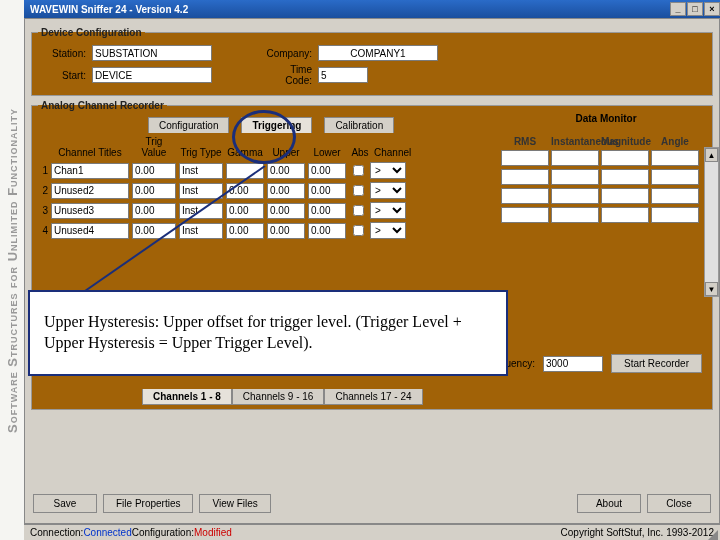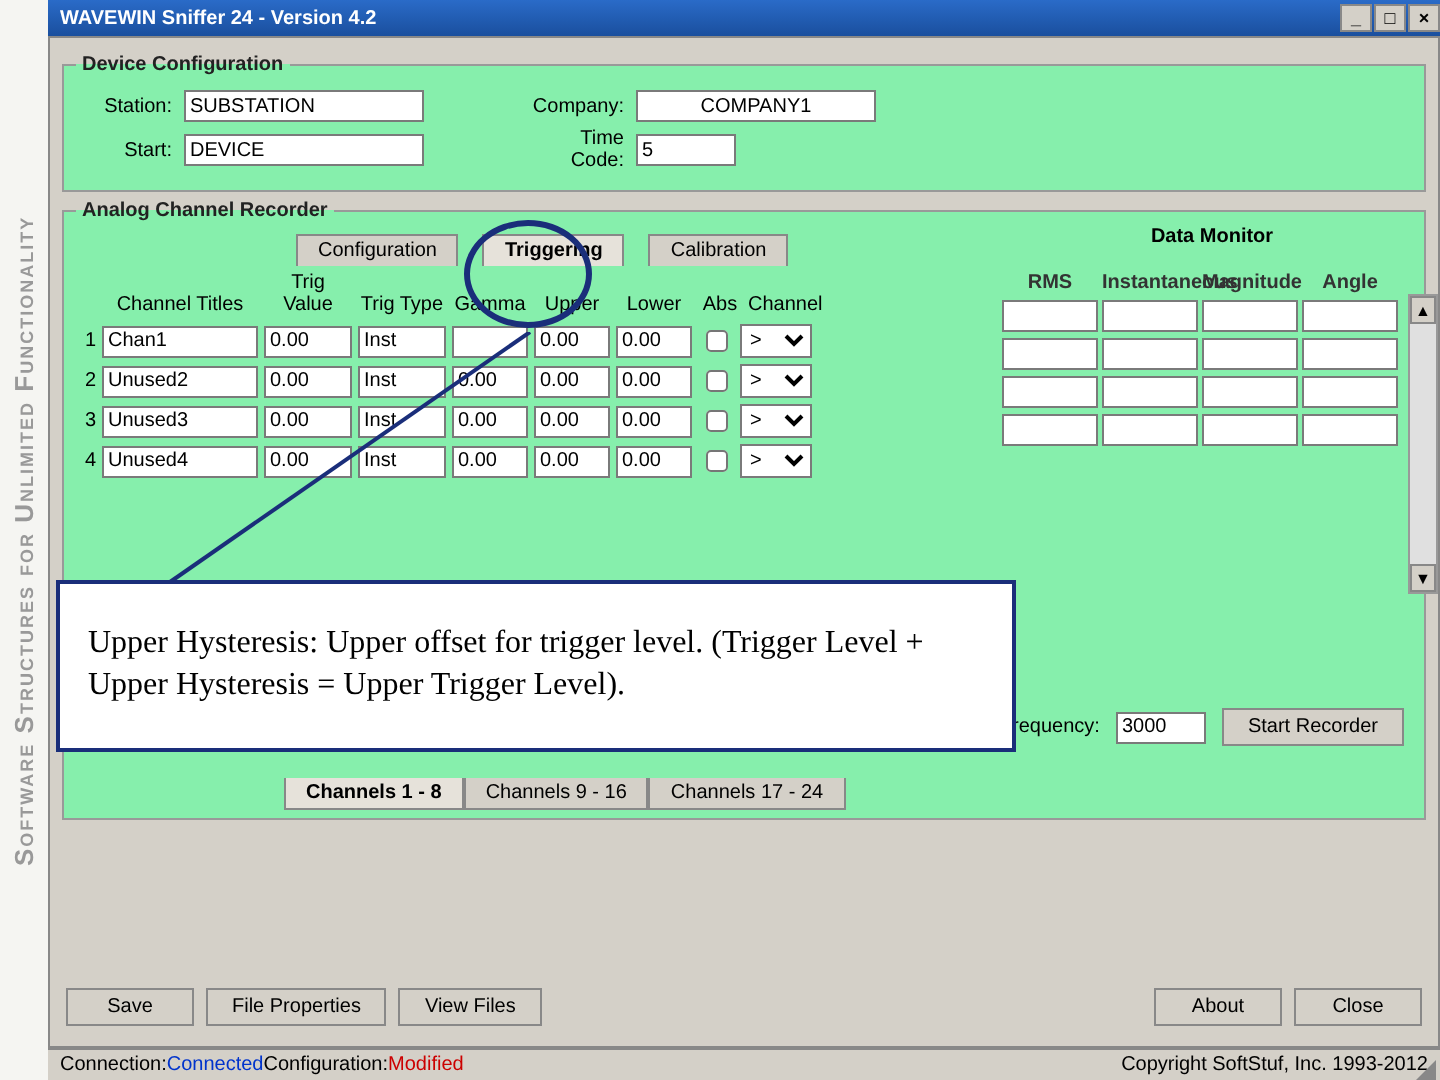--- a/index.html
+++ b/index.html
@@ -2,21 +2,21 @@
 <html><head>
 <meta charset="utf-8">
 <style>
   * { box-sizing: border-box; font-family: "Tahoma", "Arial", sans-serif; font-size: 10px; }
   body { margin: 0; width: 720px; height: 540px; background: #f0f0f0; position: relative; overflow: hidden; }
   .vertical-text { position: absolute; left: 0; top: 0; bottom: 0; width: 24px; background: #f5f5f2; writing-mode: vertical-rl; transform: rotate(180deg); display: flex; align-items: center; justify-content: center; font-size: 13px; font-weight: bold; color: #999; letter-spacing: 1px; font-variant: small-caps; }
   .titlebar { position: absolute; left: 24px; right: 0; top: 0; height: 18px; background: linear-gradient(#2a6bc8, #1a4f9e); color: #fff; display: flex; align-items: center; padding-left: 6px; font-weight: bold; font-size: 11px; }
   .titlebar .winbtns { margin-left: auto; display: flex; }
   .titlebar .winbtn { width: 16px; height: 14px; background: #d4d0c8; border: 1px solid #888; color: #000; display: flex; align-items: center; justify-content: center; font-size: 9px; margin-left: 1px; }
   .app { position: absolute; left: 24px; top: 18px; right: 0; bottom: 16px; background: #d4d0c8; border: 1px solid #888; padding: 4px 6px; }
-  fieldset { border: 1px solid #999; margin: 4px 0; padding: 4px 6px 6px 6px; background: #86efac; position: relative; }
+  fieldset { border: 1px solid #999; margin: 4px 0; padding: 4px 6px 6px 6px; background: #a16207; position: relative; }
   legend { font-size: 10px; font-weight: bold; padding: 0 3px; color: #222; }
   .devconf-row { display: flex; align-items: center; gap: 6px; margin: 3px 0; }
   .devconf-row label { width: 48px; text-align: right; font-size: 10px; }
   .devconf-row input { height: 16px; border: 1px solid #7a7a7a; background: #fff; padding: 0 3px; font-size: 10px; }
   .brand { position: absolute; right: 12px; top: 30px; font-size: 18px; font-weight: bold; font-family: "Arial Black", Arial, sans-serif; color: #000; }
   .brand sup { font-size: 8px; vertical-align: super; }
   .timestamp { position: absolute; right: 18px; top: 62px; font-size: 9px; color: #333; display:flex;align-items:center;gap:6px;}
   .recbtn{width:12px;height:12px;border:1px solid #555;border-radius:50%;background:radial-gradient(#fff,#f7dcdc);}
   .tabs { display: flex; gap: 12px; margin: 2px 0; }
   .tab { border: 1px solid #888; border-bottom: none; padding: 2px 10px; background: #d4d0c8; font-size: 10px; cursor: pointer; }
@@ -165,21 +165,21 @@
       </div>
 
     <div class="ch-tabs" style="position:absolute;bottom:4px;left:110px;">
       <div class="ctab active">Channels 1 - 8</div>
       <div class="ctab">Channels 9 - 16</div>
       <div class="ctab">Channels 17 - 24</div>
     </div>
 
     <div class="sampling" style="position:absolute;bottom:30px;right:8px;">
       <span>Sampling Frequency:</span>
-      <input class="cell" style="width: 45px;" value="3000">
+      <input class="cell" style="width: 60px;" value="3000">
       <div class="btn">Start Recorder</div>
     </div>
   </fieldset>
 
   <div class="data-monitor">
     <div class="dm-title">Data Monitor</div>
     <div class="dm-head">
       <div>RMS</div>
       <div>Instantaneous</div>
       <div>Magnitude</div>

